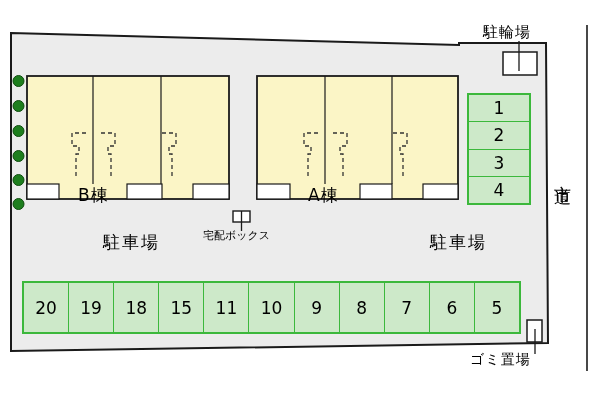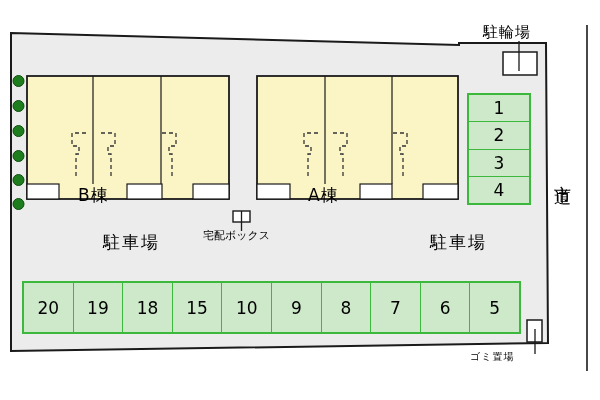--- a/index.html
+++ b/index.html
@@ -12,21 +12,21 @@
   }
   html,body{margin:0;padding:0;background:#FFFFFF;}
   .stage{
     position:relative;width:600px;height:400px;background:#FFFFFF;overflow:hidden;
     font-family:"DejaVu Sans","Liberation Sans",sans-serif;color:#000;
   }
   .stage svg{position:absolute;left:0;top:0;}
   .lbl{position:absolute;white-space:nowrap;color:#000;line-height:1;}
   .lbl-bike{left:483px;top:25px;font-size:15px;letter-spacing:1px;}
   .lbl-road{left:554px;top:172px;font-size:17px;writing-mode:vertical-rl;letter-spacing:3px;}
-  .lbl-garbage{left:470px;top:352px;font-size:10px;letter-spacing:1px;}
+  .lbl-garbage{left:470px;top:352px;font-size:14px;letter-spacing:1px;}
   .lbl-delivery{left:203px;top:230px;font-size:11px;}
   .lbl-parking-l{left:103px;top:234px;font-size:17px;letter-spacing:2px;}
   .lbl-parking-r{left:430px;top:234px;font-size:17px;letter-spacing:2px;}
   .lbl-bldg{font-size:17px;letter-spacing:1px;}
   .lbl-bldg-b{left:78px;top:187px;}
   .lbl-bldg-a{left:308px;top:187px;text-align:right;}
 
   .row-bottom{
     position:absolute;left:22px;top:281px;width:499px;height:53px;
     display:flex;box-sizing:border-box;border:2px solid var(--parking-border);
@@ -102,20 +102,21 @@
 
     <rect x="527" y="320" width="15" height="22" style="fill:#FFFFFF;stroke:var(--line);stroke-width:1.5"></rect>
     <line x1="535" y1="329" x2="535" y2="354" style="stroke:var(--line);stroke-width:1.3"></line>
   </svg>
 
   <div class="row-bottom">
     <div class="cell">20</div>
     <div class="cell">19</div>
     <div class="cell">18</div>
     <div class="cell">15</div>
+    <div class="cell">11</div>
     <div class="cell">10</div>
     <div class="cell">9</div>
     <div class="cell">8</div>
     <div class="cell">7</div>
     <div class="cell">6</div>
     <div class="cell">5</div>
   </div>
 
   <div class="col-right">
     <div class="cell">1</div>

